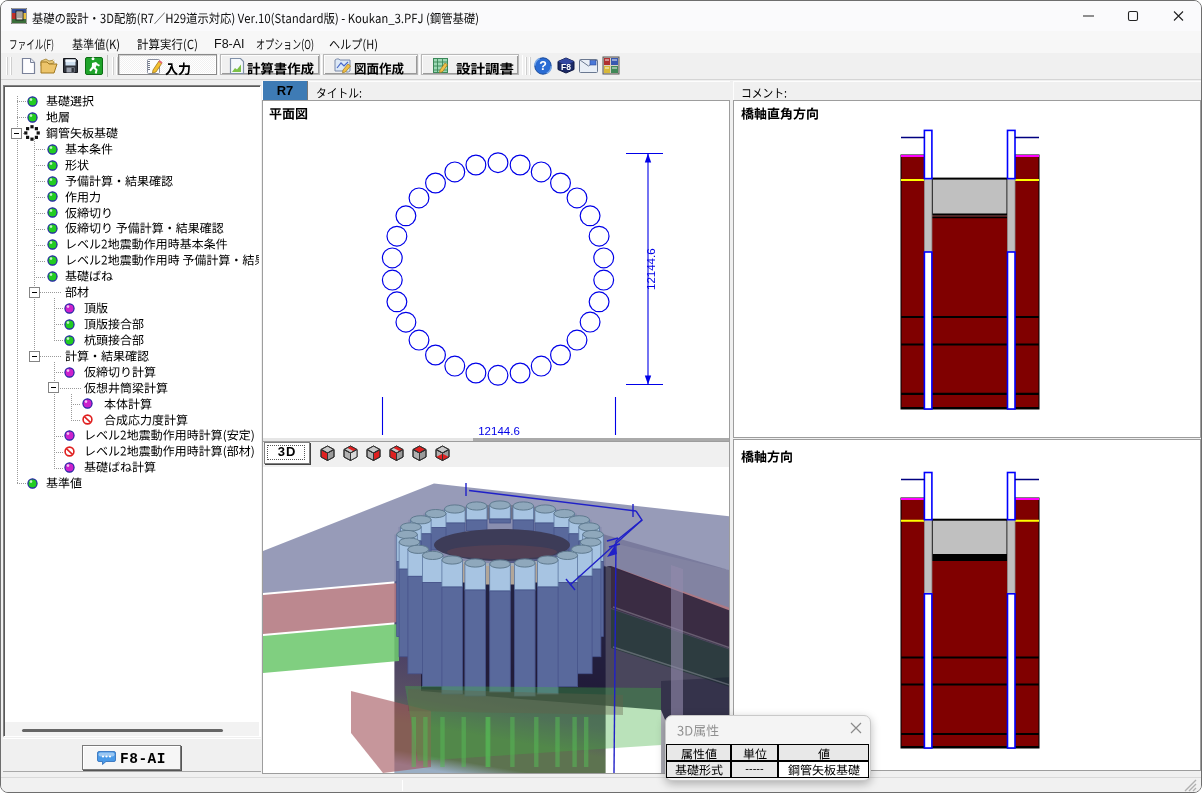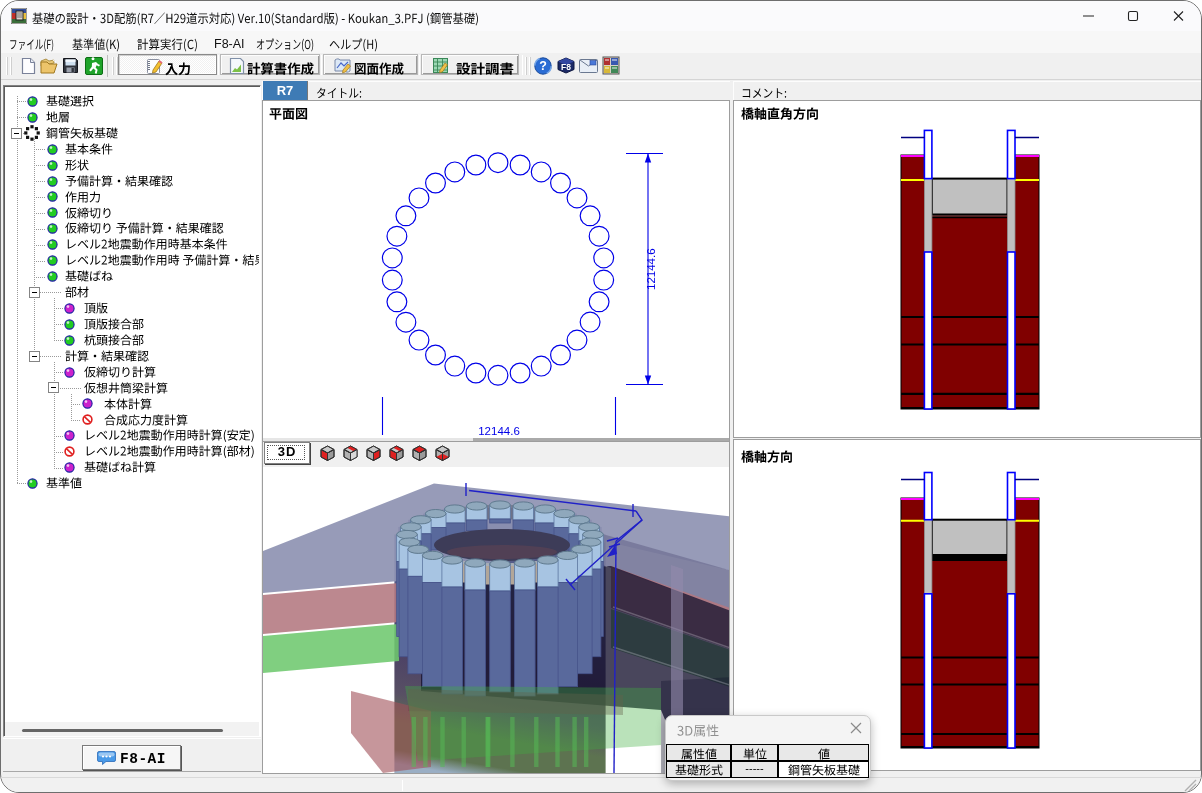--- a/index.html
+++ b/index.html
@@ -1,18 +1,18 @@
 <!DOCTYPE html>
 <html><head><meta charset="utf-8"><style>
 *{margin:0;padding:0;box-sizing:border-box}
 html,body{width:1202px;height:793px;overflow:hidden;background:#fff;
 font-family:"Liberation Sans",sans-serif;}
 .abs{position:absolute}
 #win{position:absolute;left:0;top:0;width:1202px;height:793px;background:#f0f0f0;
-border:1px solid #6e6e6e;border-radius:19px;overflow:hidden}
+border:1px solid #6e6e6e;border-radius:8px;overflow:hidden}
 #titlebar{position:absolute;left:0;top:0;width:1200px;height:30px;background:#fafafc}
 #menubar{position:absolute;left:0;top:30px;width:1200px;height:22px;background:#f7f7f7}
 #toolbar{position:absolute;left:0;top:52px;width:1200px;height:27px;background:#f0f0f0;
 border-bottom:1px solid #d5d5d5}
 .panel{position:absolute;background:#fff;border:1px solid #9d9d9d}
 .hdr{position:absolute;top:80px;height:19px;background:#f0f0f0;
 box-shadow:inset 0 1px 0 #fdfdfd, inset 1px 0 0 #fdfdfd, 0 1px 0 #888}
 </style></head><body>
 <div id="win">
 
@@ -364,21 +364,21 @@
       <circle cx="13" cy="6.5" r="1.1" fill="#fff"></circle>
 </svg>
 <div class="abs" style="left:119px;top:750px;font-size:14.5px;font-weight:bold;color:#000;letter-spacing:0.5px;font-family:'Liberation Mono',monospace">F8-AI</div>
 <div class="abs" style="left:0px;top:776px;width:1200px;height:16px;background:#f1f1f1;border-top:1px solid #d9d9d9"></div>
 <div class="abs" style="left:401px;top:779px;width:1px;height:11px;background:#c4c4c4;border-right:1px solid #fff"></div>
 <svg class="abs" style="left:1183px;top:778px" width="14" height="13" viewBox="0 0 14 13">
 <path d="M12 1L1 12M12 5L5 12M12 9L9 12" stroke="#b0b0b0" stroke-width="1.4"></path>
 </svg>
 <div class="hdr" style="left:261px;width:468px"></div>
 <div class="hdr" style="left:732px;width:468px"></div>
-<div class="abs" style="left:262px;top:80px;width:45px;height:19px;background:#3e7bb5;border-right:1px solid #777;text-align:center;font-size:13px;font-weight:bold;color:#ffffff;line-height:19px">R7</div>
+<div class="abs" style="left:262px;top:80px;width:45px;height:19px;background:#3e7bb5;border-right:1px solid #777;text-align:center;font-size:13px;font-weight:bold;color:#000000;line-height:19px">R7</div>
 <svg style="position:absolute;left:315px;top:83.5px" width="48" height="18" viewBox="0 0 48 18">
       <path transform="translate(0,12.5)" d="M5.8 -9.4 4.8 -9.8C4.7 -9.5 4.5 -9.0 4.4 -8.8C3.9 -7.7 2.8 -5.9 1.0 -4.6L1.7 -4.0C2.9 -4.9 3.9 -6.1 4.6 -7.2H8.2C8.0 -6.2 7.4 -4.9 6.7 -3.9C6.0 -4.5 5.2 -5.0 4.5 -5.5L3.9 -4.8C4.6 -4.4 5.4 -3.7 6.2 -3.1C5.2 -1.9 3.8 -0.8 2.0 -0.2L2.8 0.5C4.6 -0.2 5.9 -1.3 6.9 -2.5C7.3 -2.1 7.7 -1.8 8.0 -1.4L8.7 -2.3C8.3 -2.6 7.9 -2.9 7.5 -3.3C8.3 -4.5 8.8 -5.9 9.1 -7.0C9.2 -7.2 9.3 -7.5 9.4 -7.7L8.7 -8.2C8.5 -8.1 8.3 -8.1 8.0 -8.1H5.1L5.3 -8.5C5.4 -8.7 5.6 -9.1 5.8 -9.4Z M11.7 -4.3 12.1 -3.4C13.6 -3.9 15.1 -4.6 16.2 -5.4V-0.9C16.2 -0.5 16.2 0.1 16.1 0.4H17.2C17.2 0.1 17.1 -0.5 17.1 -0.9V-6.0C18.2 -6.8 19.2 -7.7 20.0 -8.7L19.3 -9.4C18.6 -8.4 17.5 -7.4 16.4 -6.6C15.2 -5.7 13.5 -4.9 11.7 -4.3Z M25.1 -1.1C25.1 -0.6 25.1 -0.0 25.1 0.4H26.1C26.1 -0.0 26.0 -0.7 26.0 -1.1L26.0 -5.0C27.2 -4.6 29.1 -3.8 30.2 -3.1L30.6 -4.1C29.5 -4.7 27.4 -5.6 26.0 -6.1V-8.0C26.0 -8.4 26.1 -8.9 26.1 -9.3H25.0C25.1 -8.9 25.1 -8.4 25.1 -8.0C25.1 -7.0 25.1 -1.7 25.1 -1.1Z M37.9 -0.3 38.5 0.3C38.5 0.2 38.7 0.1 38.8 0.0C40.1 -0.7 41.6 -1.9 42.5 -3.3L42.0 -4.1C41.2 -2.8 39.8 -1.7 38.8 -1.2C38.8 -1.6 38.8 -7.4 38.8 -8.1C38.8 -8.6 38.9 -8.9 38.9 -9.0H37.9C37.9 -8.9 38.0 -8.6 38.0 -8.1C38.0 -7.4 38.0 -1.5 38.0 -0.9C38.0 -0.7 37.9 -0.4 37.9 -0.3ZM33.0 -0.3 33.8 0.3C34.7 -0.5 35.4 -1.7 35.7 -3.0C36.0 -4.2 36.0 -6.8 36.0 -8.1C36.0 -8.5 36.1 -8.8 36.1 -9.0H35.1C35.1 -8.7 35.2 -8.4 35.2 -8.1C35.2 -6.8 35.2 -4.4 34.8 -3.3C34.5 -2.1 33.9 -1.0 33.0 -0.3Z M44.5 -4.7C44.9 -4.7 45.2 -5.0 45.2 -5.5C45.2 -6.0 44.9 -6.4 44.5 -6.4C44.1 -6.4 43.8 -6.0 43.8 -5.5C43.8 -5.0 44.1 -4.7 44.5 -4.7ZM44.5 0.2C44.9 0.2 45.2 -0.2 45.2 -0.7C45.2 -1.2 44.9 -1.5 44.5 -1.5C44.1 -1.5 43.8 -1.2 43.8 -0.7C43.8 -0.2 44.1 0.2 44.5 0.2Z" fill="#000"></path>
     </svg>
 <svg style="position:absolute;left:740px;top:83.5px" width="48" height="18" viewBox="0 0 48 18">
       <path transform="translate(0,12.5)" d="M1.7 -1.6V-0.5C2.0 -0.5 2.5 -0.6 2.9 -0.6H8.2L8.2 0.1H9.1C9.1 -0.1 9.1 -0.6 9.1 -1.1V-7.2C9.1 -7.5 9.1 -7.9 9.1 -8.2C8.9 -8.2 8.6 -8.2 8.3 -8.2H3.0C2.7 -8.2 2.2 -8.2 1.8 -8.2V-7.2C2.1 -7.2 2.6 -7.2 3.0 -7.2H8.2V-1.5H2.9C2.5 -1.5 2.0 -1.6 1.7 -1.6Z M13.8 -7.3 13.2 -6.6C14.2 -5.9 15.5 -4.9 16.2 -4.2C15.2 -2.7 13.9 -1.4 12.0 -0.4L12.7 0.4C14.6 -0.7 15.9 -2.1 16.9 -3.5C17.9 -2.6 18.7 -1.8 19.5 -0.7L20.2 -1.6C19.4 -2.5 18.5 -3.4 17.5 -4.3C18.2 -5.5 18.8 -6.8 19.1 -7.9C19.2 -8.1 19.3 -8.5 19.5 -8.7L18.5 -9.1C18.4 -8.9 18.3 -8.5 18.3 -8.2C17.9 -7.2 17.5 -6.1 16.8 -5.0C15.9 -5.7 14.7 -6.7 13.8 -7.3Z M23.9 -8.8 23.3 -8.1C24.1 -7.5 25.5 -6.2 26.0 -5.6L26.7 -6.3C26.1 -7.0 24.7 -8.2 23.9 -8.8ZM23.0 -0.8 23.6 0.2C25.4 -0.1 26.7 -0.9 27.8 -1.6C29.4 -2.8 30.7 -4.4 31.4 -5.9L30.9 -6.9C30.3 -5.4 29.0 -3.7 27.3 -2.5C26.3 -1.8 24.9 -1.1 23.0 -0.8Z M35.9 -1.1C35.9 -0.6 35.9 -0.0 35.8 0.4H36.8C36.8 -0.0 36.8 -0.7 36.8 -1.1L36.8 -5.0C38.0 -4.6 39.8 -3.8 41.0 -3.1L41.4 -4.1C40.2 -4.7 38.2 -5.6 36.8 -6.1V-8.0C36.8 -8.4 36.8 -8.9 36.8 -9.3H35.8C35.9 -8.9 35.9 -8.4 35.9 -8.0C35.9 -7.0 35.9 -1.7 35.9 -1.1Z M44.5 -4.7C44.9 -4.7 45.2 -5.0 45.2 -5.5C45.2 -6.0 44.9 -6.4 44.5 -6.4C44.1 -6.4 43.8 -6.0 43.8 -5.5C43.8 -5.0 44.1 -4.7 44.5 -4.7ZM44.5 0.2C44.9 0.2 45.2 -0.2 45.2 -0.7C45.2 -1.2 44.9 -1.5 44.5 -1.5C44.1 -1.5 43.8 -1.2 43.8 -0.7C43.8 -0.2 44.1 0.2 44.5 0.2Z" fill="#000"></path>
     </svg>
 <div class="panel" style="left:261px;top:99px;width:468px;height:341px"></div>
 <svg style="position:absolute;left:268px;top:103.5px" width="41" height="19" viewBox="0 0 41 19">
       <path transform="translate(0,13.5)" d="M2.1 -7.9C2.5 -7.0 2.9 -5.8 3.0 -5.1L4.5 -5.6C4.4 -6.3 3.9 -7.4 3.5 -8.3ZM9.5 -8.3C9.2 -7.5 8.8 -6.3 8.3 -5.6L9.7 -5.2C10.2 -5.8 10.7 -6.9 11.2 -7.9ZM0.6 -4.7V-3.2H5.7V1.2H7.3V-3.2H12.4V-4.7H7.3V-8.7H11.7V-10.2H1.3V-8.7H5.7V-4.7Z M18.4 -4.1H20.4V-3.1H18.4ZM18.4 -5.3V-6.2H20.4V-5.3ZM18.4 -1.9H20.4V-0.9H18.4ZM13.7 -10.3V-8.8H18.4C18.4 -8.4 18.3 -8.0 18.2 -7.7H14.2V1.2H15.7V0.5H23.2V1.2H24.8V-7.7H19.8L20.2 -8.8H25.4V-10.3ZM15.7 -0.9V-6.2H17.0V-0.9ZM23.2 -0.9H21.8V-6.2H23.2Z M31.3 -8.3C31.7 -7.5 32.0 -6.5 32.1 -5.9L33.4 -6.4C33.3 -7.0 32.9 -8.0 32.5 -8.7ZM28.9 -7.9C29.3 -7.1 29.8 -6.2 29.9 -5.6L30.1 -5.7L29.3 -4.7C29.9 -4.4 30.6 -4.1 31.3 -3.7C30.5 -3.1 29.7 -2.6 28.7 -2.2C29.1 -1.9 29.5 -1.3 29.7 -1.0C30.8 -1.5 31.8 -2.2 32.7 -3.0C33.6 -2.4 34.4 -1.8 34.9 -1.4L35.9 -2.6C35.3 -3.0 34.6 -3.5 33.7 -4.0C34.7 -5.1 35.4 -6.4 36.0 -8.0L34.5 -8.3C34.0 -6.9 33.3 -5.7 32.4 -4.7C31.6 -5.1 30.9 -5.4 30.2 -5.7L31.2 -6.2C31.0 -6.8 30.5 -7.7 30.1 -8.3ZM27.0 -10.5V1.1H28.5V0.6H36.4V1.1H38.1V-10.5ZM28.5 -0.9V-9.0H36.4V-0.9Z" fill="#000"></path>
     </svg>

